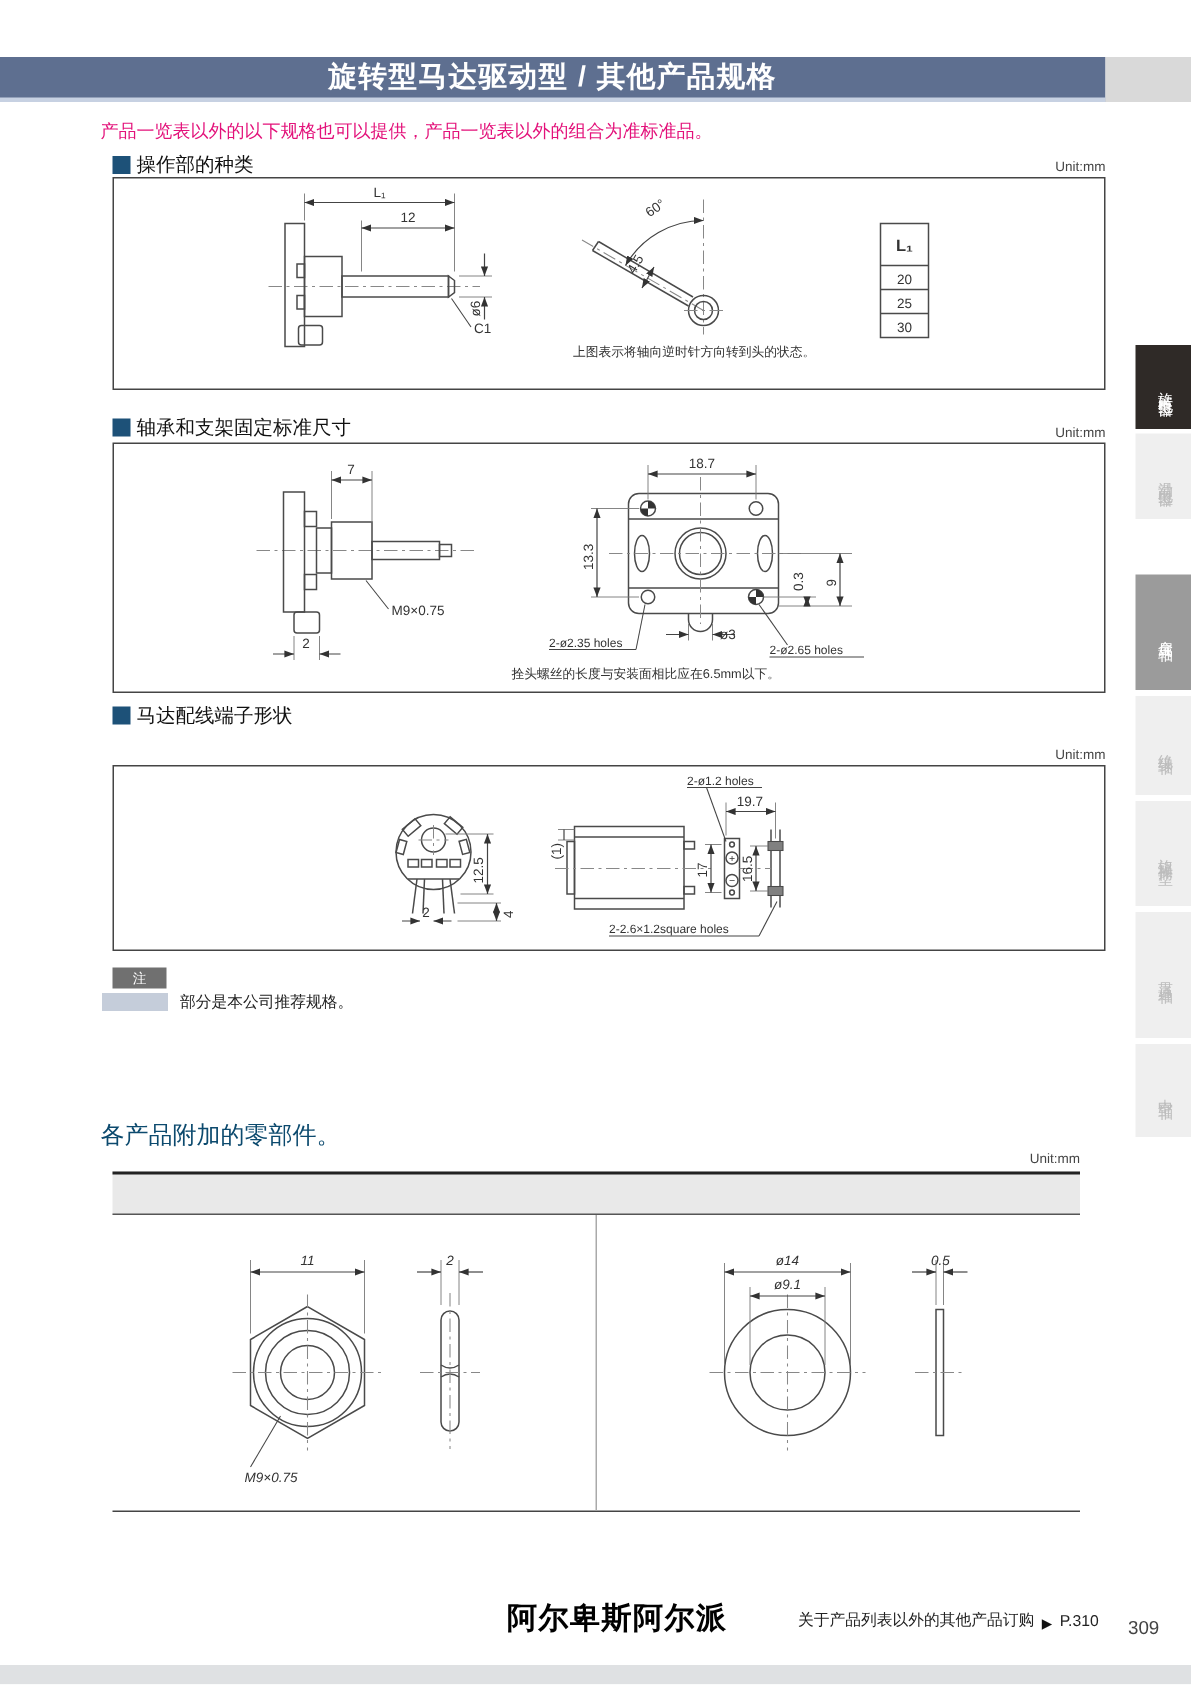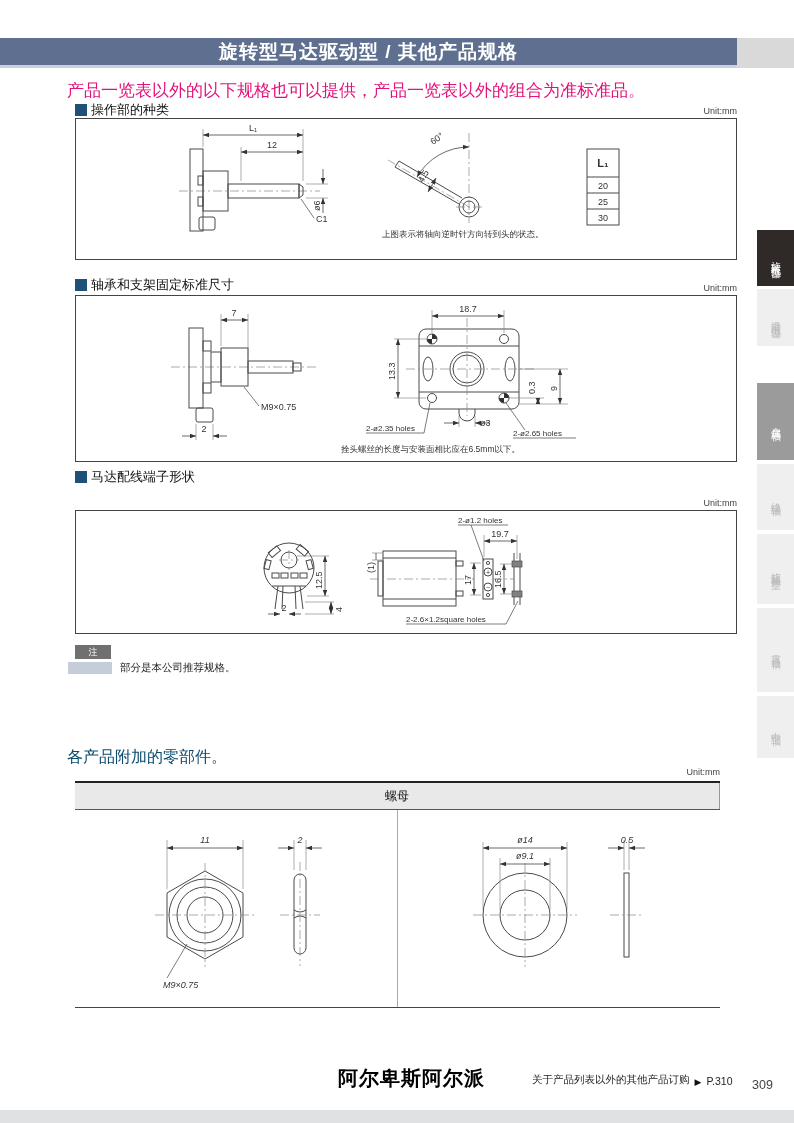--- a/index.html
+++ b/index.html
@@ -4,21 +4,21 @@
 <style>
   html,body{margin:0;padding:0;background:#fff;}
   .page{position:relative;width:794px;height:1123px;background:#fff;overflow:hidden;
         font-family:"Liberation Sans",sans-serif;color:#111;}
   
   .banner{position:absolute;background:#5e6f90;color:#fff;font-weight:bold;text-align:center;
           border-bottom:3px solid #c7d1e2;}
   #banner1{left:0;top:38px;width:737px;height:27px;line-height:27px;font-size:19px;letter-spacing:1px;}
   .banner-edge{position:absolute;left:737px;top:38px;width:57px;height:30px;background:#d9d9d9;}
   #banner2{left:75px;top:706px;width:645px;height:29px;line-height:29px;font-size:17px;letter-spacing:1px;}
-  .notice{position:absolute;left:67px;top:79px;font-size:17px;color:#e3117a;}
+  .notice{position:absolute;left:67px;top:79px;font-size:12px;color:#e3117a;}
   
   .sec-head{position:absolute;left:75px;display:flex;align-items:center;gap:4px;font-size:13px;color:#111;}
   .sq{width:12px;height:12px;background:#1d5178;display:inline-block;}
   .unit{position:absolute;left:75px;width:662px;text-align:right;font-size:9px;color:#444;}
   .unit2{position:absolute;left:75px;width:645px;text-align:right;font-size:9px;color:#444;}
   
   .box{position:absolute;left:75px;width:660px;border:1px solid #444;background:#fff;}
   
   svg text{font-family:"Liberation Sans",sans-serif;fill:#333;}
   .st{fill:none;stroke:#4a4a4a;stroke-width:1;}
@@ -303,21 +303,20 @@
 
   <div class="note-badge">注</div>
   <div class="legend-swatch"></div>
   <div class="legend-text">部分是本公司推荐规格。</div>
 
   <div class="parts-intro">各产品附加的零部件。</div>
   <div class="unit2" style="top:767px">Unit:mm</div>
 
   <div class="pt">
     <div class="pt-head">
-      <div class="pt-cell">螺母</div>
     </div>
     <div class="pt-body">
       <div class="pt-div"></div>
       <svg width="645" height="196" viewBox="0 0 645 196">
         <defs>
           <marker id="ar4" markerWidth="9" markerHeight="8" refX="8" refY="3" orient="auto-start-reverse">
             <path d="M0,0L8,3L0,6Z" fill="#333"></path>
             </marker>
         </defs>
 

